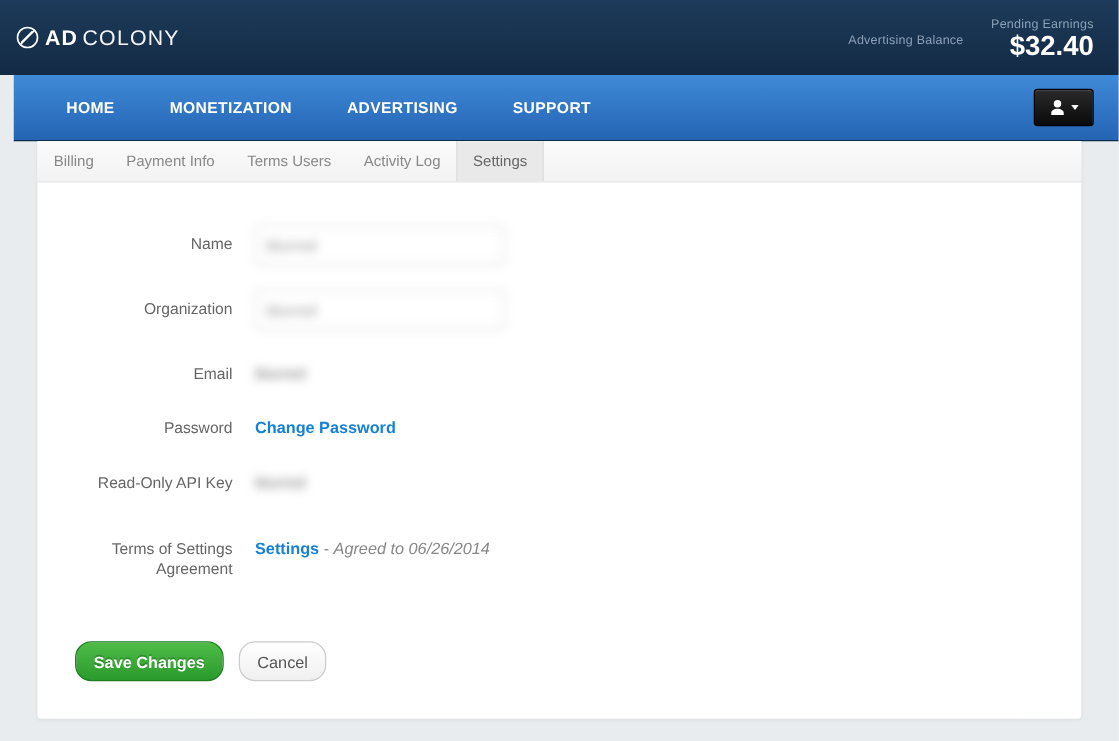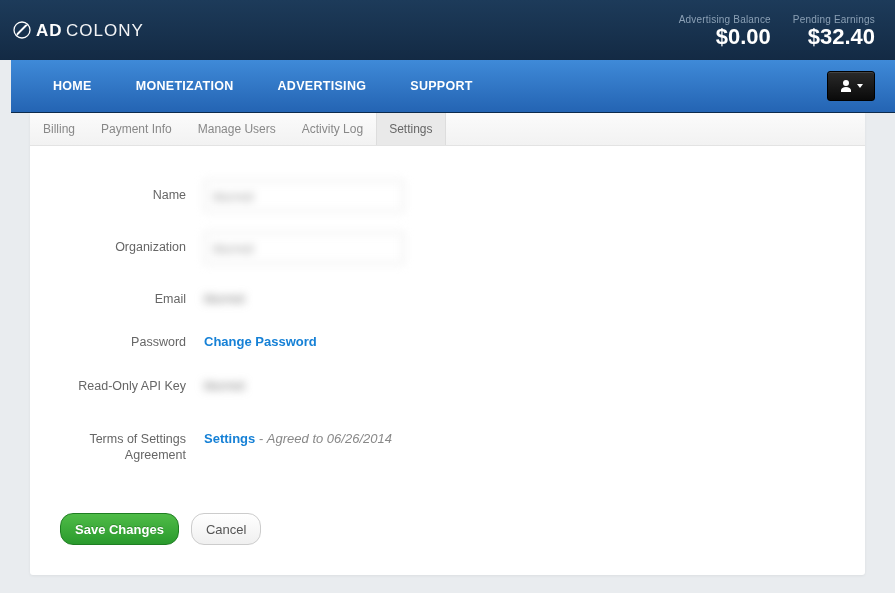--- a/index.html
+++ b/index.html
@@ -177,21 +177,20 @@
         <circle cx="10" cy="13" r="8" fill="none" stroke="#fff" stroke-width="1.3"></circle>
         <path d="M4 19 L16 7 M5 17 L14 8" stroke="#fff" stroke-width="1.3" fill="none"></path>
         <text x="24" y="19" font-family="Arial" font-size="17" font-weight="900" letter-spacing="1" fill="#fff">AD</text>
         <text x="54" y="19" font-family="Arial" font-size="17" font-weight="400" letter-spacing="1" fill="#fff" opacity=".95">COLONY</text>
       </g>
     </svg>
   </div>
   <div class="balances">
     <div class="balance">
       <div class="balance-label">Advertising Balance</div>
-      <div class="balance-value">$0.00</div>
     </div>
     <div class="balance">
       <div class="balance-label">Pending Earnings</div>
       <div class="balance-value">$32.40</div>
     </div>
   </div>
 </div>
 
 <div class="navbar">
   <div class="nav-item">HOME</div>
@@ -203,21 +202,21 @@
         <path fill="#fff" d="M7 7a3 3 0 1 0 0-6 3 3 0 0 0 0 6zm0 1c-2.8 0-5 1.5-5 3.3V13h10v-1.7C12 9.5 9.8 8 7 8z"></path>
       </svg>
     <span class="caret"></span>
   </div>
 </div>
 
 <div class="page">
   <div class="subtabs">
     <div class="subtab">Billing</div>
     <div class="subtab">Payment Info</div>
-    <div class="subtab">Manage Users</div>
+    <div class="subtab">Terms Users</div>
     <div class="subtab">Activity Log</div>
     <div class="subtab active">Settings</div>
   </div>
 
   <div class="form">
     <div class="row">
       <div class="row-label">Name</div>
       <input class="text-input blur" type="text" value="blurred" style="">
     </div>
     <div class="row">

